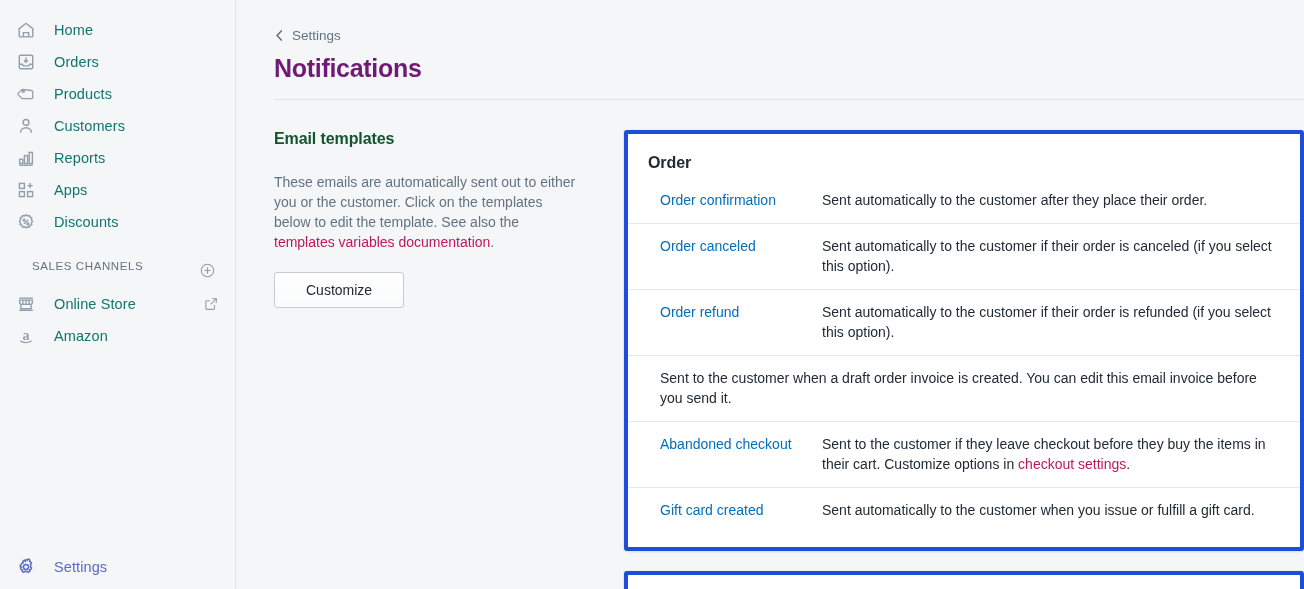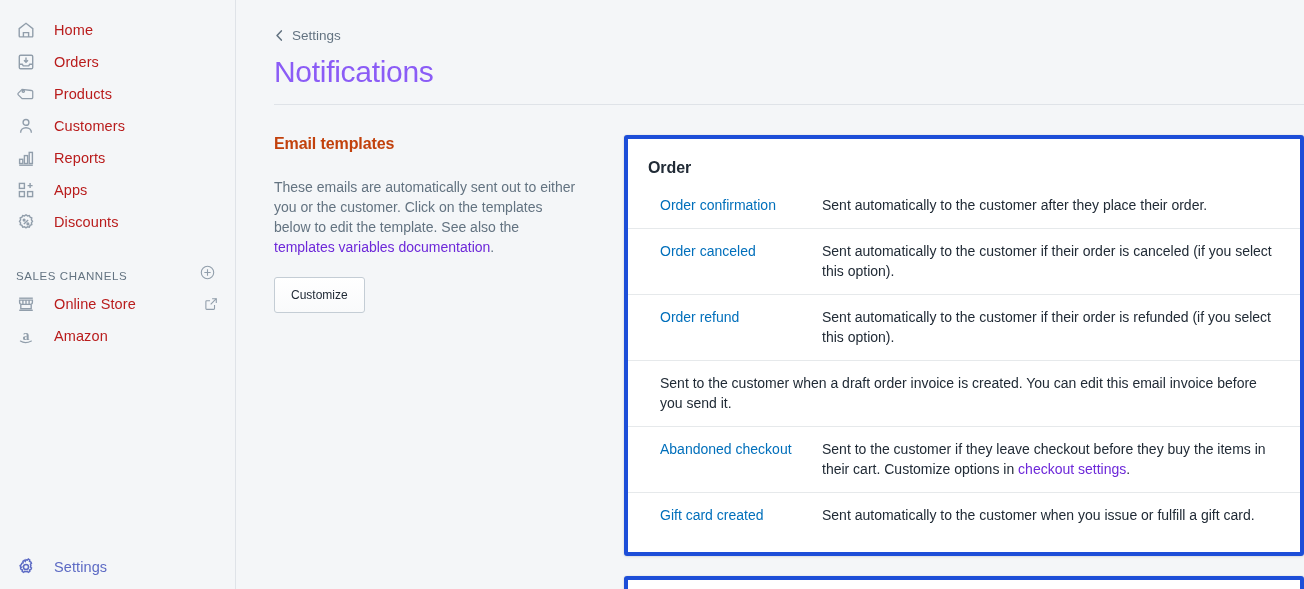--- a/index.html
+++ b/index.html
@@ -44,32 +44,32 @@
     height: 20px;
     margin-right: 18px;
     flex: 0 0 20px;
     display: flex;
     align-items: center;
     justify-content: center;
     color: #919eab;
   }
   .nav-item .label {
     font-size: 14.5px;
-    color: #b91c1c;
+    color: #0f766e;
     letter-spacing: 0.1px;
     white-space: nowrap;
   }
   .nav-item.active .label { color: #5c6ac4; }
   .nav-item.active .ico { color: #5c6ac4; }
 
   .section-head {
     display: flex;
-    align-items: flex-end;
+    align-items: flex-start;
     justify-content: space-between;
-    padding: 0 18px 0 16px;
+    padding: 0 18px 0 32px;
     margin-top: 22px;
     margin-bottom: 6px;
     height: 22px;
   }
   .section-head .section-title {
     font-size: 11.5px;
     letter-spacing: 0.6px;
     color: #637381;
     font-weight: 400;
   }
@@ -105,24 +105,24 @@
     display: inline-flex;
     align-items: center;
     gap: 7px;
     color: #637381;
     font-size: 13.5px;
     cursor: pointer;
     margin-bottom: 12px;
   }
   .breadcrumb .chev { display:flex; align-items:center; color:#637381; }
   .page-title {
-    font-size: 30px;
-    font-weight: 400;
+    font-size: 25px;
+    font-weight: 700;
     letter-spacing: -0.3px;
-    color: #8b5cf6;
+    color: #701a75;
     line-height: 1.1;
     padding-bottom: 16px;
   }
   .head-rule {
     height: 1px;
     background: #dfe3e8;
     margin-left: 38px;
   }
 
   .columns {
@@ -131,39 +131,39 @@
     padding-left: 38px;
   }
   .col-left {
     width: 350px;
     min-width: 350px;
     padding-right: 45px;
   }
   .col-left h2 {
     font-size: 16px;
     font-weight: 600;
-    color: #c2410c;
+    color: #14532d;
     margin-bottom: 24px;
     letter-spacing: -0.1px;
   }
   .col-left p {
     font-size: 14px;
     line-height: 20px;
     color: #637381;
   }
   a.link {
-    color: #6d28d9;
+    color: #be185d;
     text-decoration: none;
     cursor: pointer;
   }
   .btn {
     display: inline-block;
     margin-top: 20px;
-    padding: 8px 16px;
-    font-size: 12px;
+    padding: 8px 31px;
+    font-size: 14px;
     color: #212b36;
     background: linear-gradient(180deg,#ffffff,#f9fafb);
     border: 1px solid #c4cdd5;
     border-radius: 3px;
     cursor: pointer;
     line-height: 18px;
   }
 
   .col-right {
     flex: 1;

